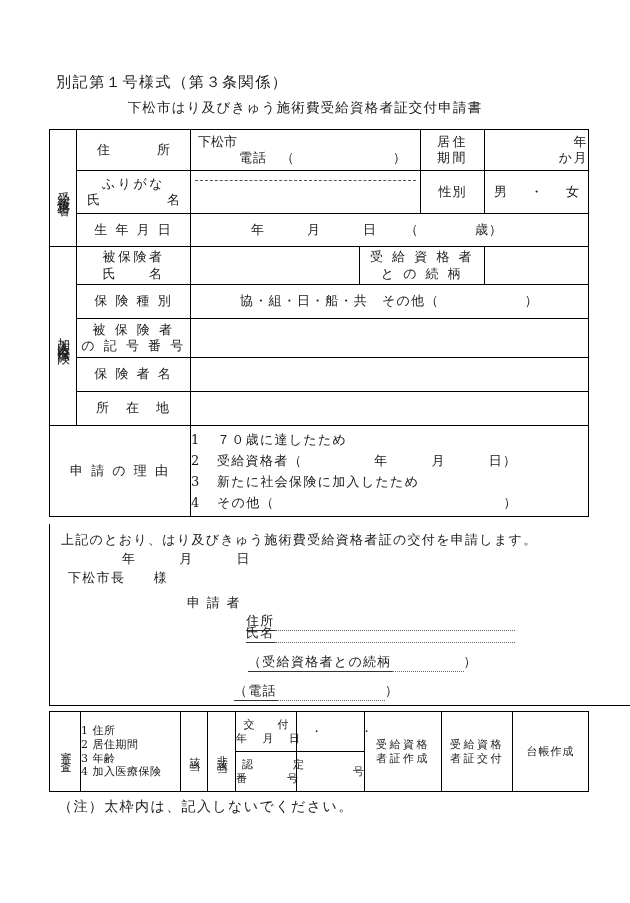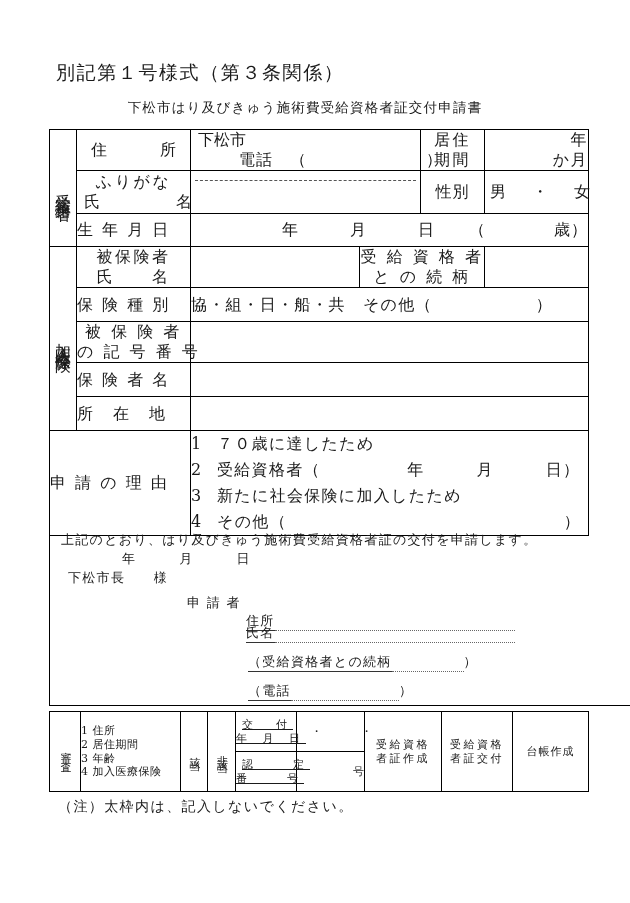--- a/index.html
+++ b/index.html
@@ -18,42 +18,42 @@
   .page {
     position: relative;
     width: 630px;
     height: 903px;
   }
 
   
   .form-no {
     position: absolute;
     left: 56px;
-    top: 60px;
-    font-size: 19px;
+    top: 73px;
+    font-size: 15px;
     letter-spacing: 1.6px;
     white-space: nowrap;
   }
   .doc-title {
     position: absolute;
     left: 0;
     top: 99px;
     width: 610px;
     text-align: center;
     font-size: 13.5px;
     letter-spacing: 1.2px;
     white-space: nowrap;
   }
 
   
   .tbl {
     position: absolute;
     border-collapse: collapse;
     table-layout: fixed;
-    font-size: 16px;
+    font-size: 13px;
   }
   .tbl td {
     border: 1px solid #000;
     padding: 0;
     vertical-align: middle;
     line-height: 1.25;
   }
   .outer-thick {
     border: 1.6px solid #000 !important;
   }
@@ -70,20 +70,21 @@
     writing-mode: vertical-rl;
     text-orientation: upright;
     letter-spacing: 3px;
     text-align: center;
     white-space: nowrap;
     padding: 4px 0;
   }
 
   
   .rlabel {
+    text-align: center;
     letter-spacing: 2px;
     white-space: nowrap;
   }
   .rlabel-wide {
     text-align: center;
     letter-spacing: 7px;
     text-indent: 7px;
     white-space: nowrap;
   }
   .rlabel-2 {
@@ -108,36 +109,36 @@
     left: 4px;
     right: 4px;
     top: 9px;
     border-top: 1px dashed #555;
     height: 0;
   }
   .birth-line {
     padding-left: 60px;
     letter-spacing: 1px;
     white-space: nowrap;
-    text-align: right;
   }
   .sex-val {
     text-align: center;
     letter-spacing: 5px;
     text-indent: 5px;
     white-space: nowrap;
   }
   .reside-val {
     text-align: right;
     padding-right: 12px;
     line-height: 1.35;
     letter-spacing: 1.5px;
     white-space: nowrap;
   }
   .ins-kind {
+    text-align: center;
     letter-spacing: 1.2px;
     white-space: nowrap;
     padding-right: 34px;
   }
   .reason-list {
     padding: 4px 0 4px 10px;
   }
   .reason-item {
     white-space: nowrap;
     letter-spacing: 1.3px;
@@ -214,26 +215,25 @@
     text-align: center;
     white-space: nowrap;
   }
   .rv-two {
     text-align: center;
     letter-spacing: 2.5px;
     line-height: 1.4;
     white-space: nowrap;
   }
   .rv-spread {
-    text-align: left;
+    text-align: center;
     letter-spacing: 6px;
     text-indent: 6px;
     line-height: 1.4;
     white-space: nowrap;
-    text-decoration: underline;
   }
   .rv-dots {
     text-align: center;
     letter-spacing: 14px;
     text-indent: 14px;
     white-space: nowrap;
   }
   .rv-go {
     text-align: right;
     padding-right: 18px;
@@ -359,21 +359,21 @@
     </div>
 
     <div class="decl-line" style="left:196px; top:100px;">
       <span class="underlab">氏名</span><span class="dotline" style="width:240px"></span>
     </div>
 
     <div class="decl-line" style="left:198px; top:129px;">
       <span class="underlab">（受給資格者との続柄</span><span class="dotline" style="width:72px"></span><span>）</span>
     </div>
 
-    <div class="decl-line" style="left:198px; top:158px;">
+    <div class="decl-line" style="left:184px; top:158px;">
       <span class="underlab">（電話</span><span class="dotline" style="width:108px"></span><span>）</span>
     </div>
   </div>
 
   <table class="tbl outer-thick" id="review-table">
     <colgroup>
       <col style="width:31px">
       <col style="width:100px">
       <col style="width:27px">
       <col style="width:28px">

